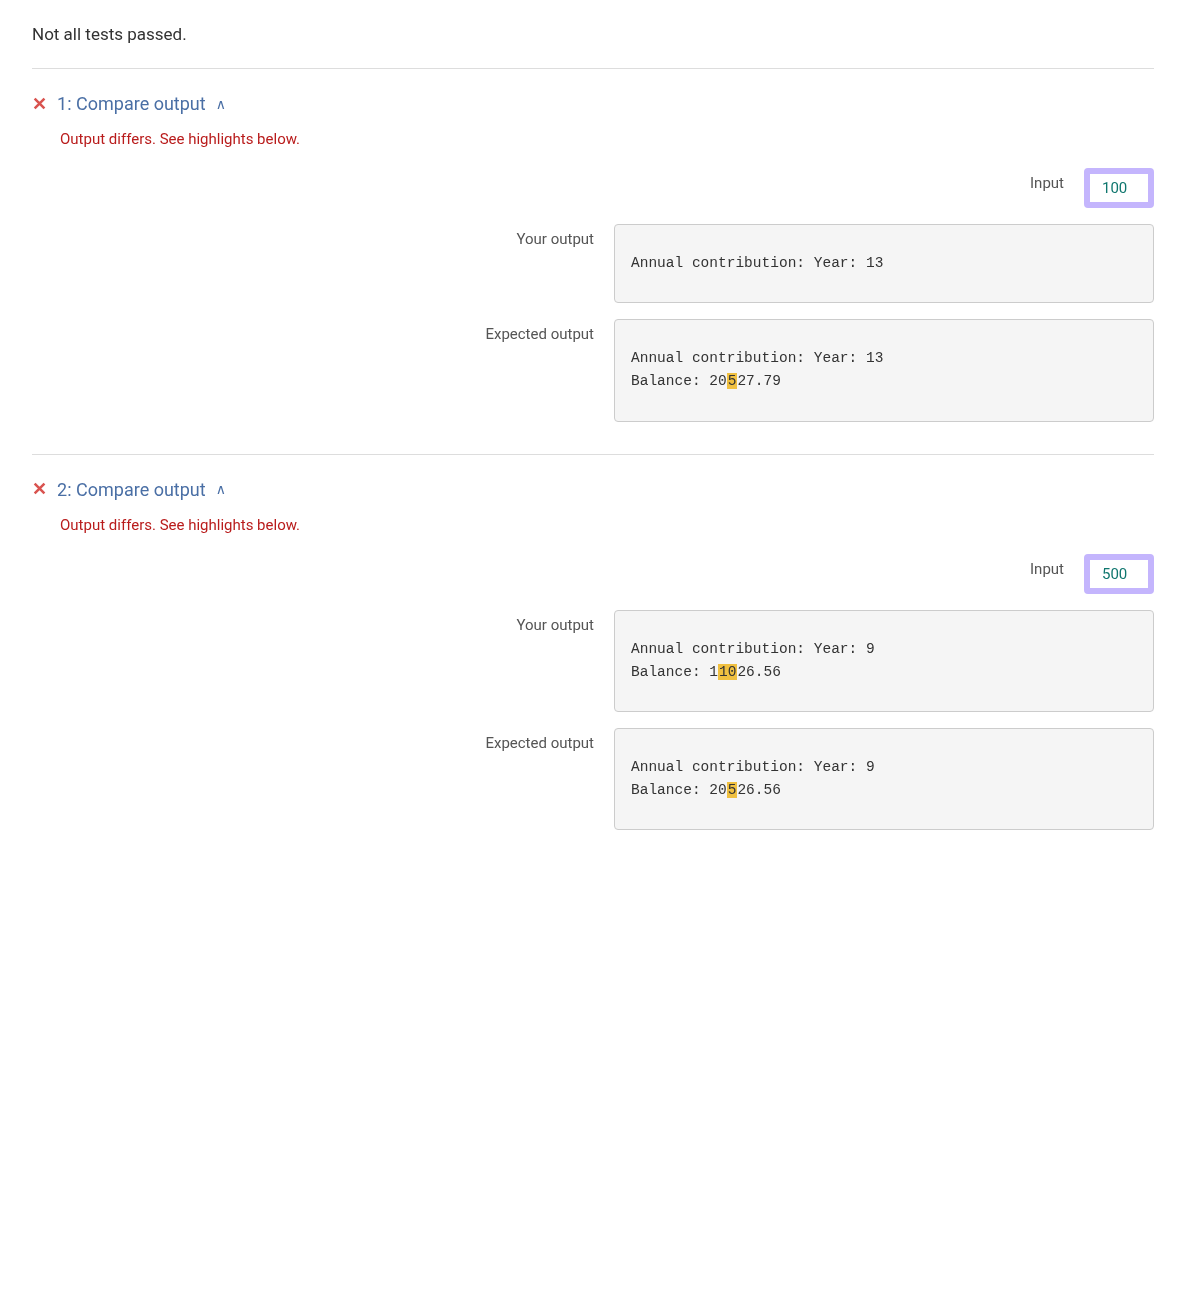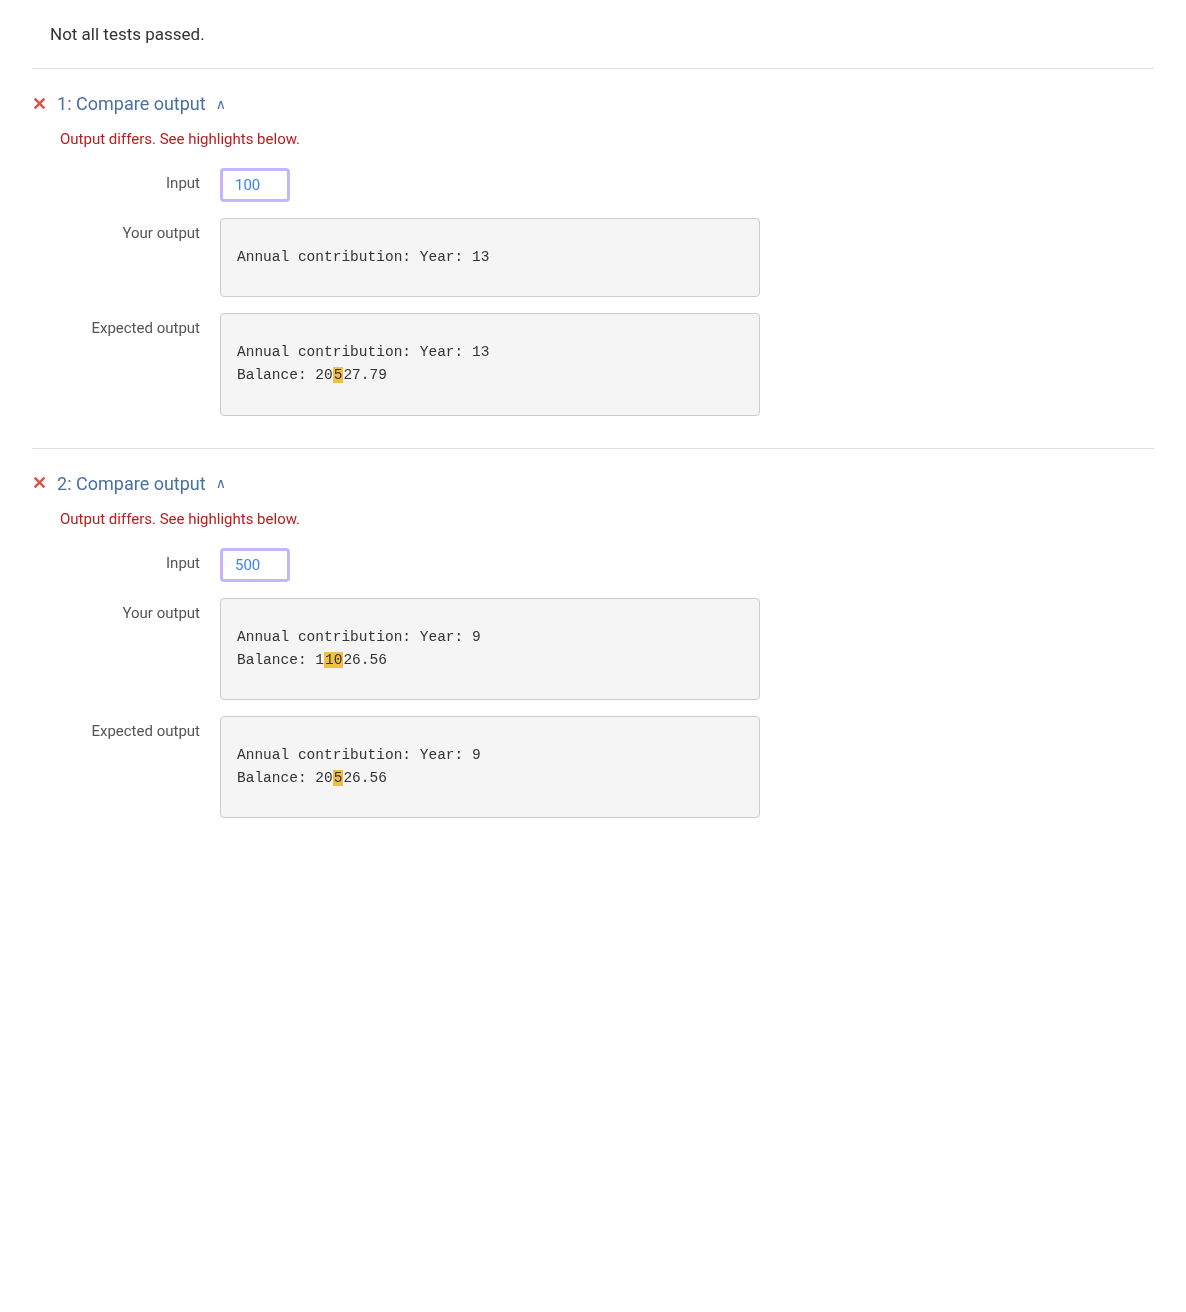--- a/index.html
+++ b/index.html
@@ -15,21 +15,20 @@
       font-size: 16px;
       padding: 24px 32px;
       width: 1186px;
       min-height: 1312px;
     }
 
     .page-header {
       font-size: 17px;
       color: #333;
       margin-bottom: 24px;
-      margin-left: 18px;
     }
 
     .divider {
       border: none;
       border-top: 1px solid #ddd;
       margin: 0 0 24px 0;
     }
 
     .test-section {
       margin-bottom: 32px;
@@ -65,38 +64,39 @@
       color: #b91c1c;
       margin-left: 28px;
       margin-bottom: 20px;
     }
 
     .io-row {
       display: flex;
       align-items: flex-start;
       margin-bottom: 16px;
       margin-left: 28px;
+      justify-content: flex-end;
     }
 
     .io-label {
       width: 160px;
       text-align: right;
       padding-right: 20px;
       font-size: 15px;
       color: #555;
       padding-top: 6px;
       flex-shrink: 0;
     }
 
     .input-box {
-      border: 3px solid #c4b5fd;
+      border: 6px solid #c4b5fd;
       border-radius: 4px;
       padding: 5px 12px;
       font-size: 15px;
-      color: #3b82f6;
+      color: #0f766e;
       background: #fff;
       min-width: 70px;
     }
 
     .output-box {
       border: 1px solid #ccc;
       border-radius: 4px;
       padding: 27px 16px;
       font-size: 14.5px;
       font-family: 'Courier New', Courier, monospace;

